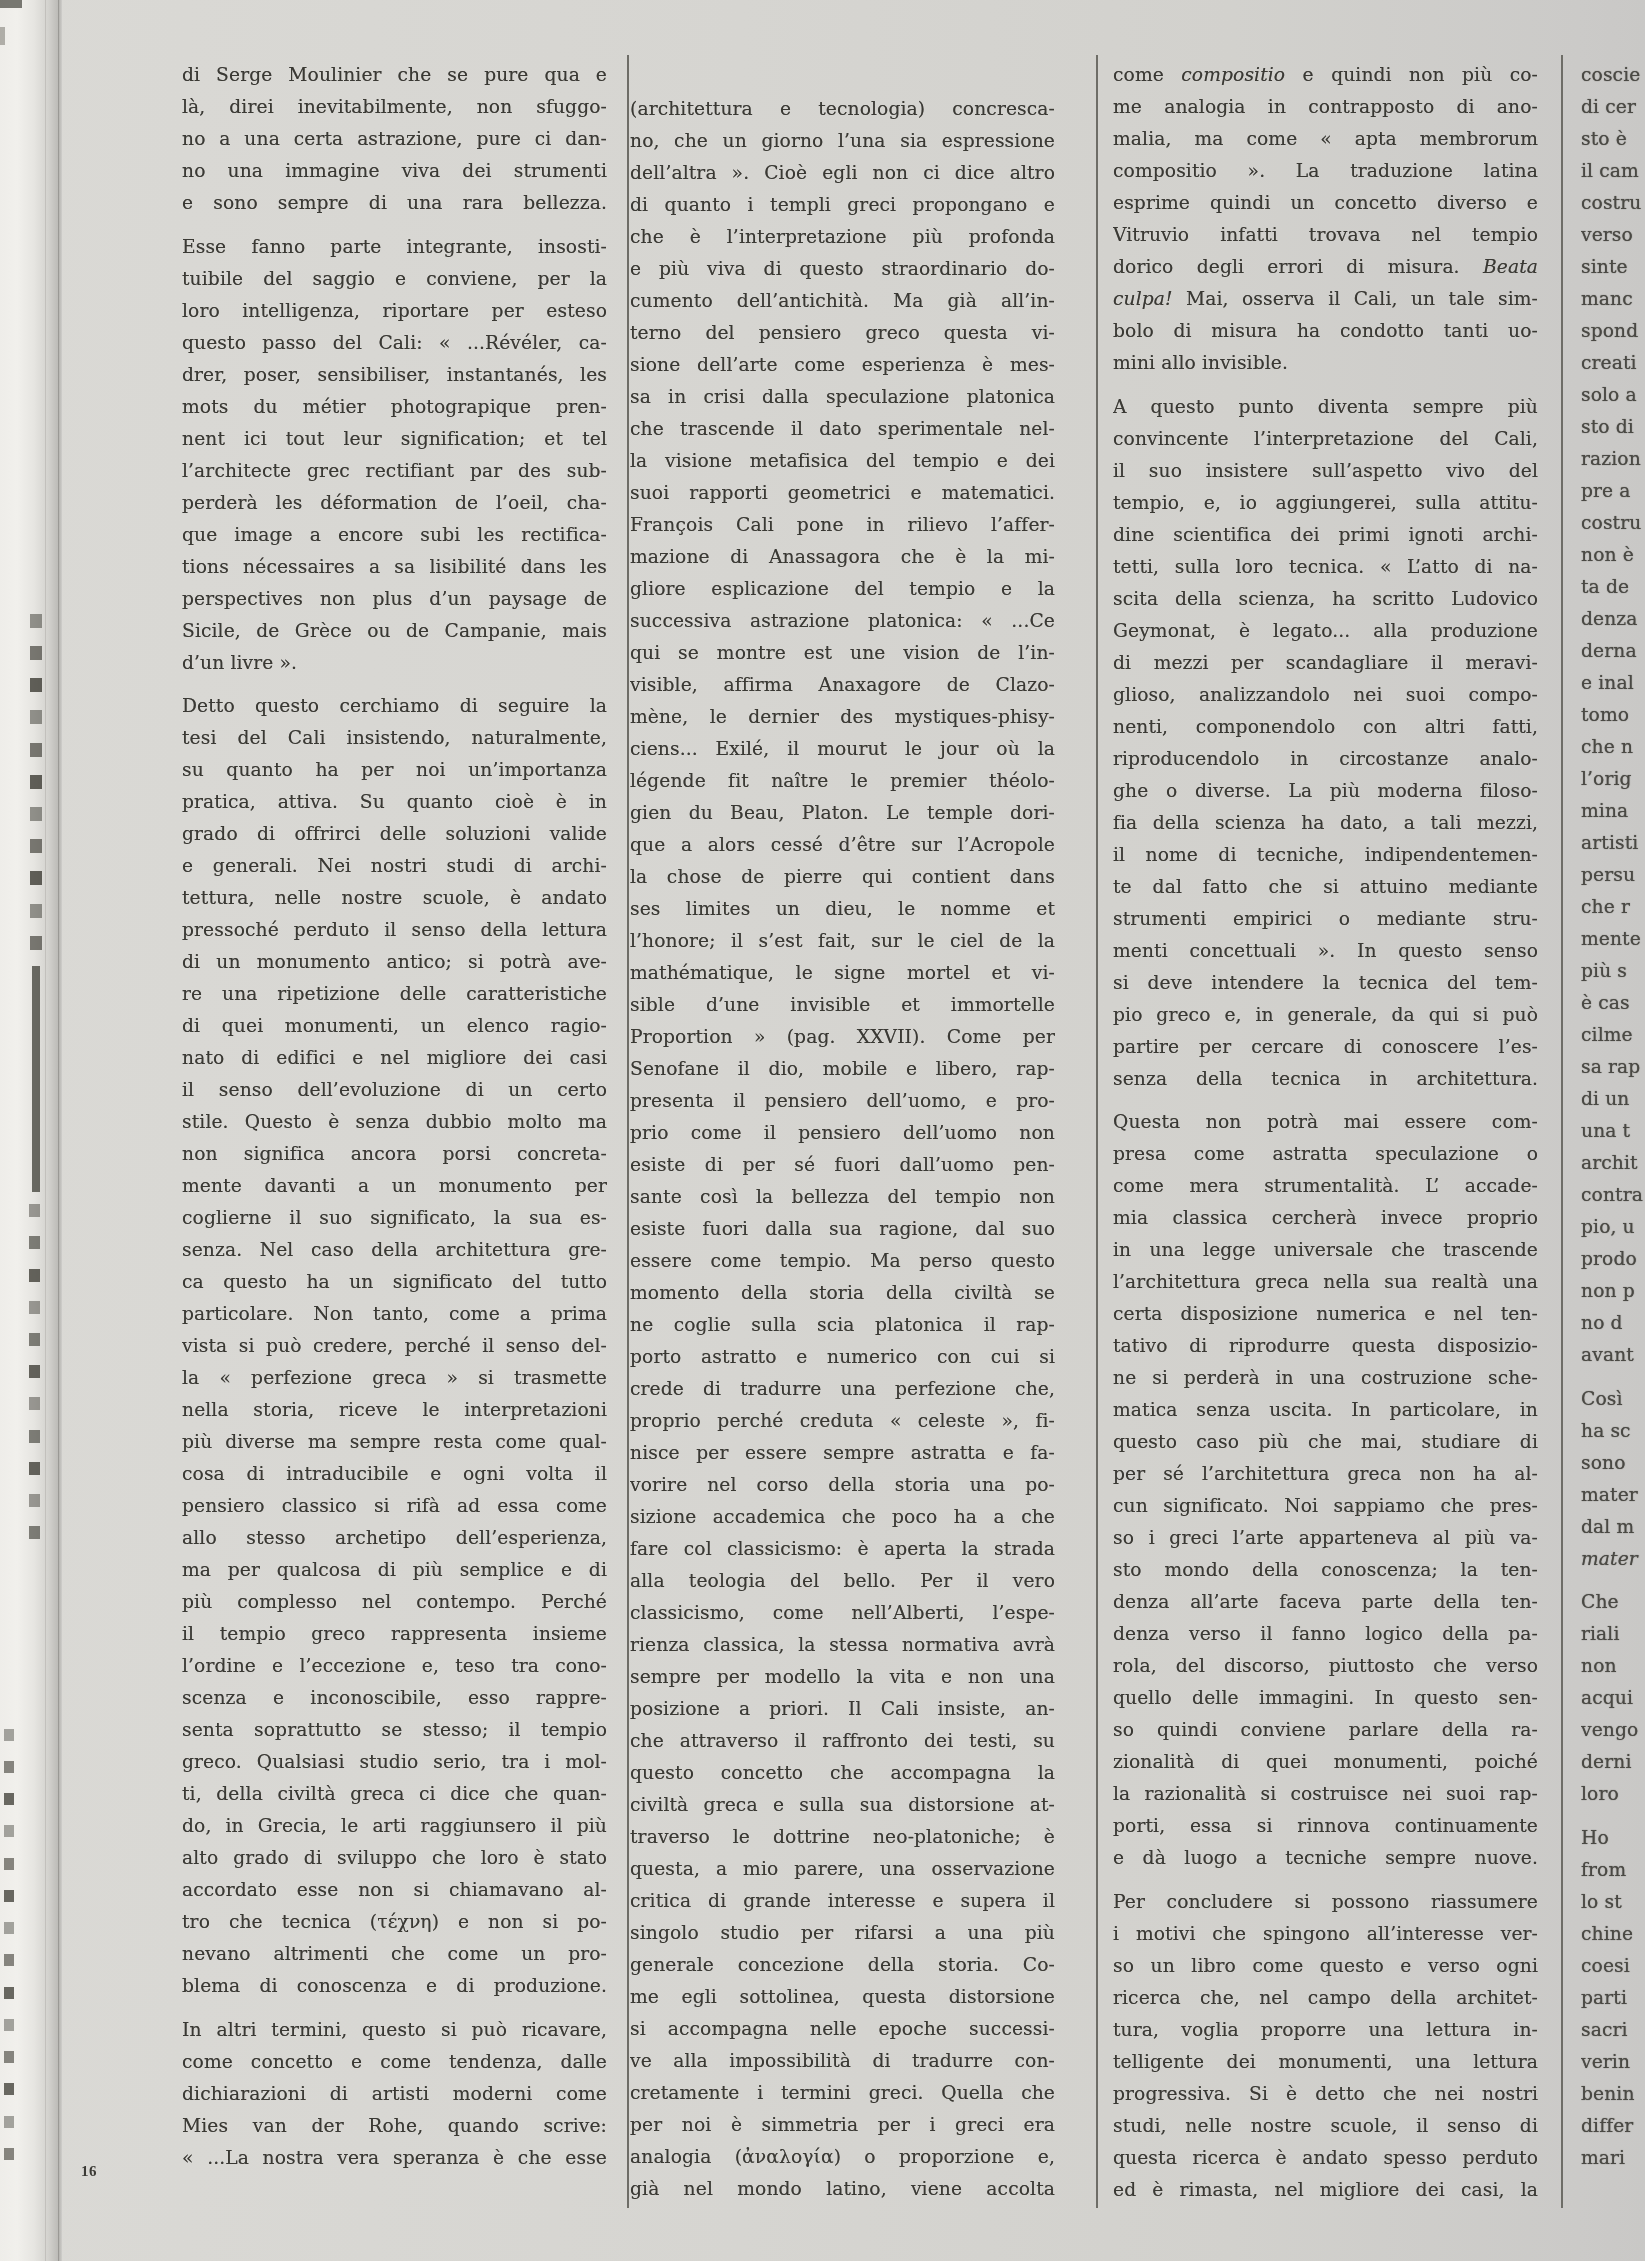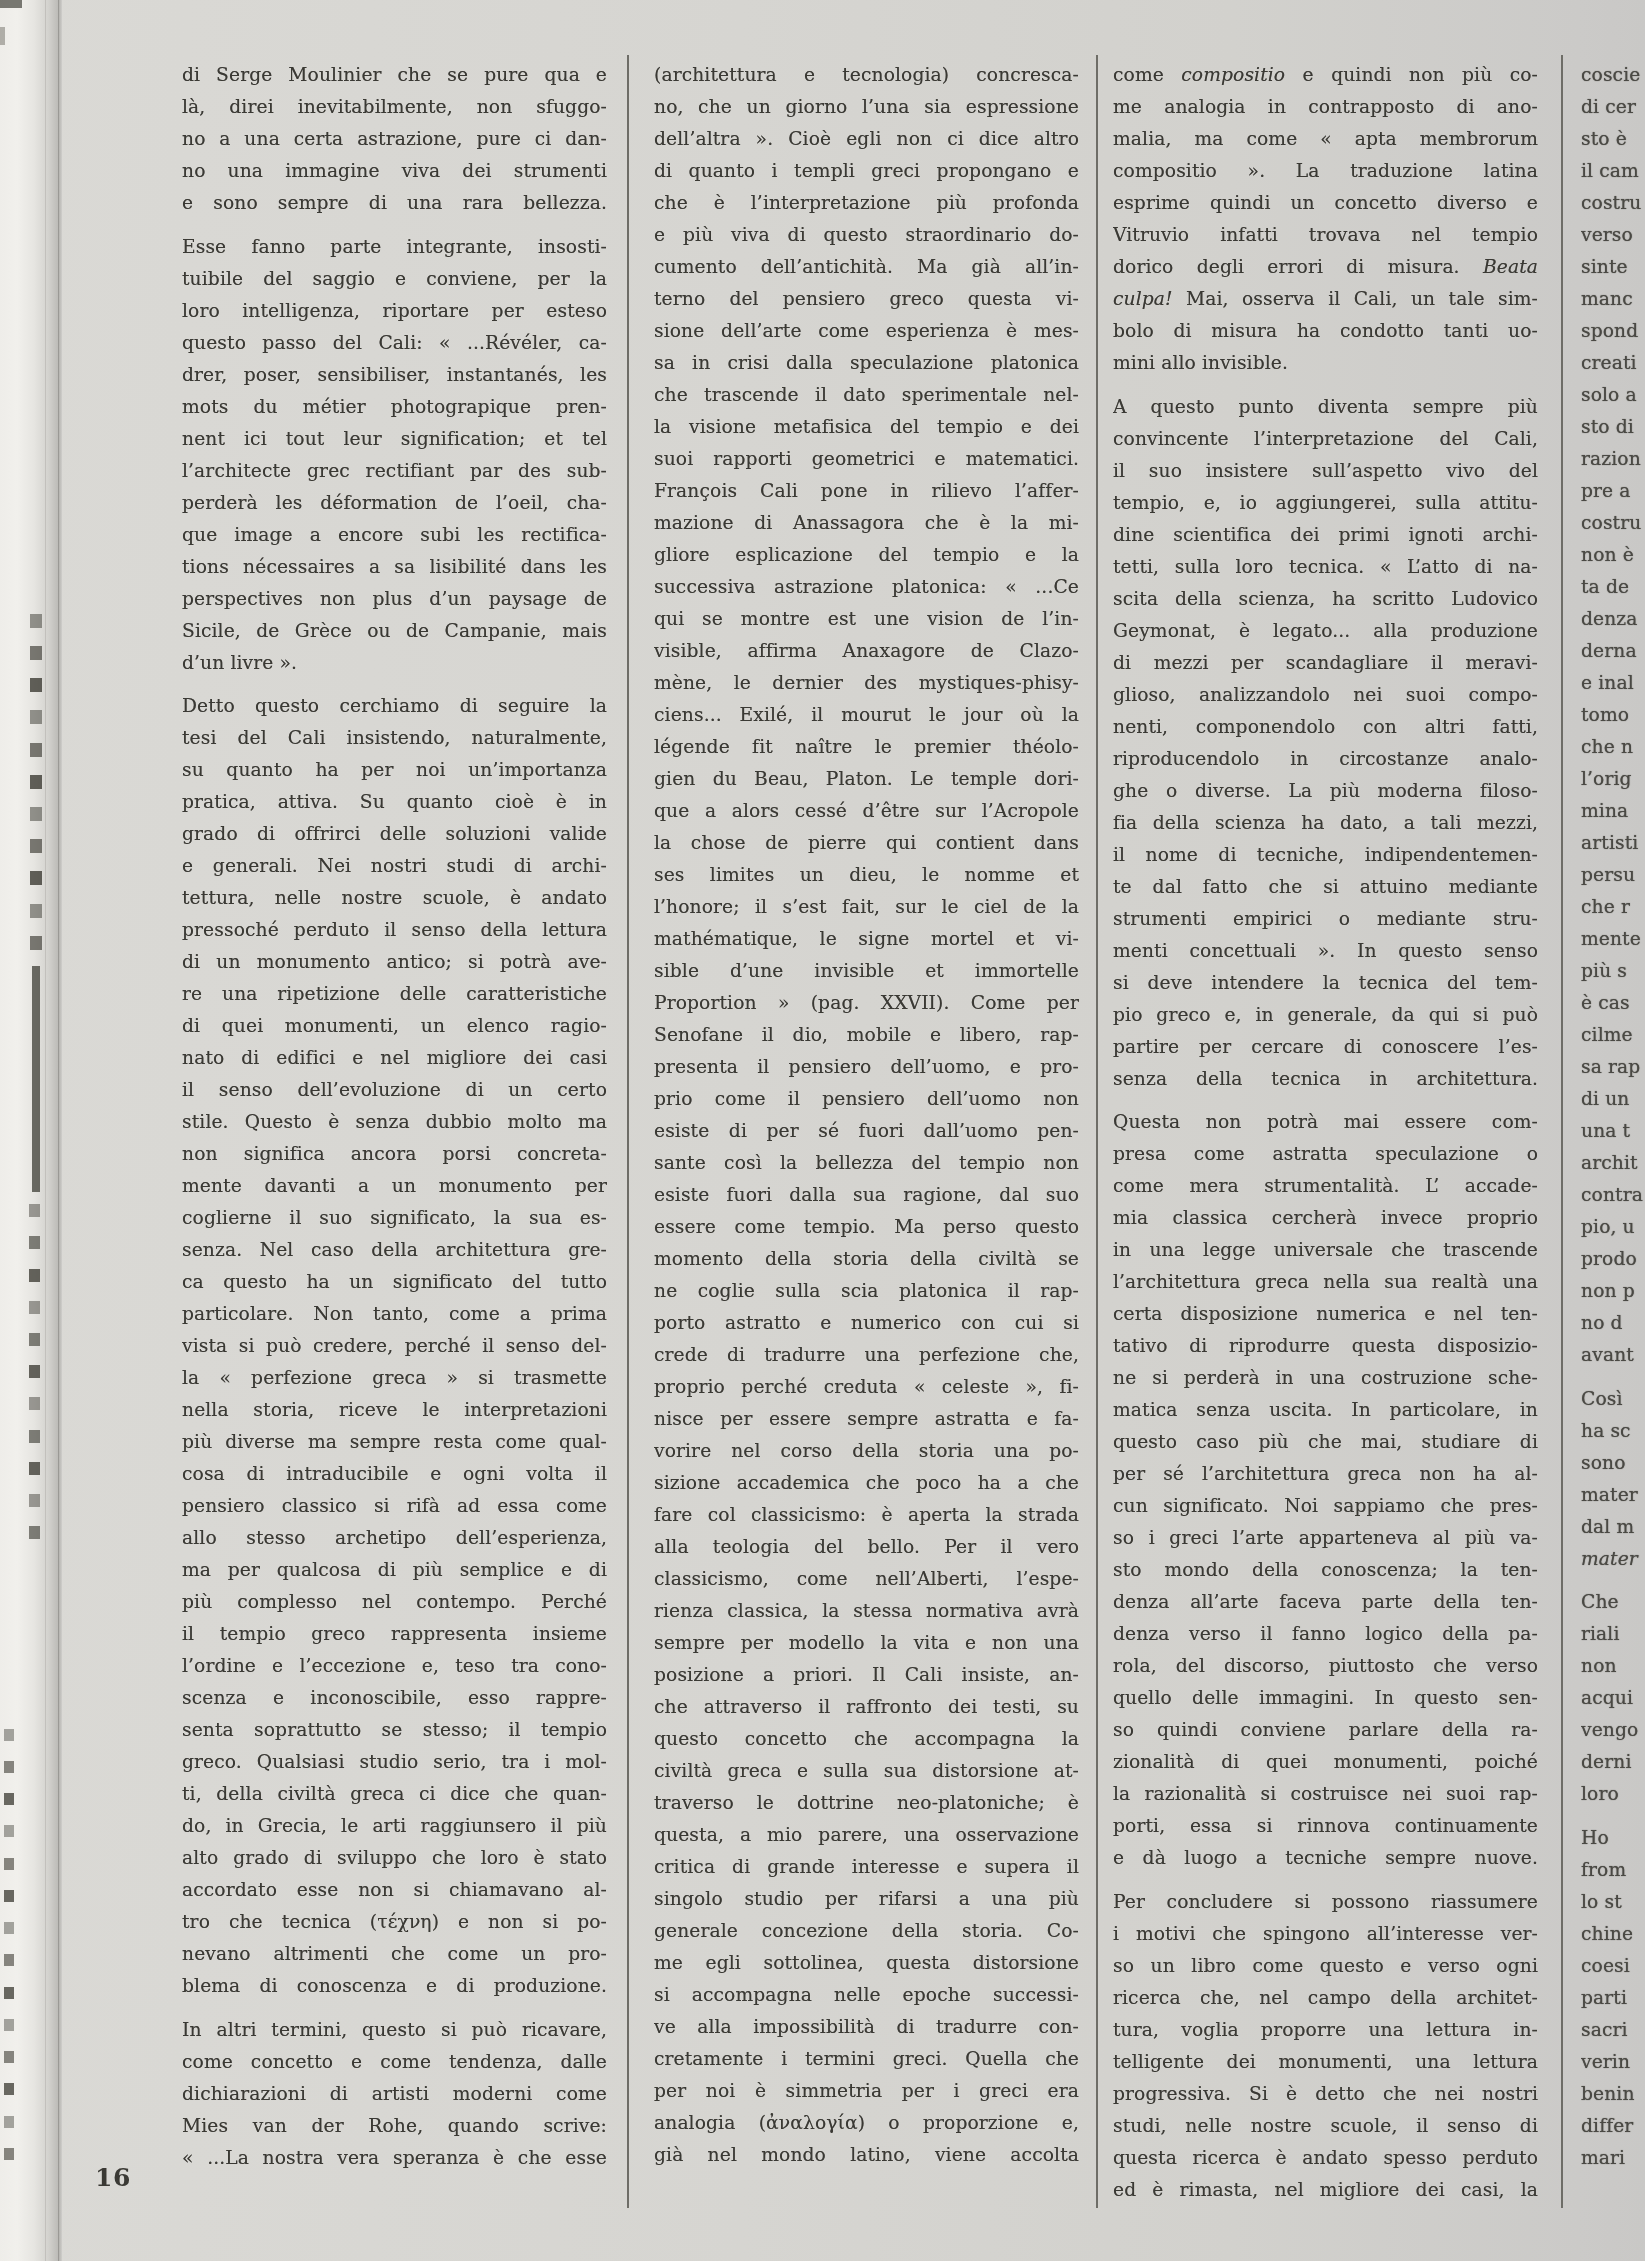--- a/index.html
+++ b/index.html
@@ -20,30 +20,30 @@
     position:absolute; top:59px; width:425px;
     font-size:18.7px; line-height:32px;
     letter-spacing:0.1px;
     text-shadow:0 0 0.3px rgba(58,57,52,.55);
   }
   .col .ln { height:32px; text-align:justify; text-align-last:justify; overflow:hidden; }
   .col .ln.noj { text-align-last:left; }
   .col .ln.para { margin-top:11.6px; }
   .col.fragment .ln { text-align:left; text-align-last:auto; }
   .c-1 { left:182px; }
-  .c-2 { left:654px; }
+  .c-2 { left:630px;margin-top:34px; }
   .c-3 { left:1113px; }
   .c-4 { left:1581px; width:425px; color:#4a4944; text-shadow:0 0 1px rgba(74,73,68,.9); }
   .rule { position:absolute; top:55px; width:1.9px; height:2153px; background:#6e6d67; }
   .rule.r1 { left:627px; }
   .rule.r2 { left:1096px; }
   .rule.r3 { left:1561px; }
   .pagenum {
-    position:absolute; left:95px; top:2163px;
-    font-size:25px; font-weight:bold; color:#3b3a35; letter-spacing:0.6px;
+    position:absolute; left:81px; top:2163px;
+    font-size:15px; font-weight:bold; color:#3b3a35; letter-spacing:0.6px;font-family:Liberation Serif, serif;
   }
   .artifact { position:absolute; background:#38372f; }
   i { font-style:italic;margin-top:48px; }
 </style>
 </head>
 <body>
 
 <div class="page">
   <div class="gutter"></div>
   <div class="crease c2"></div>

